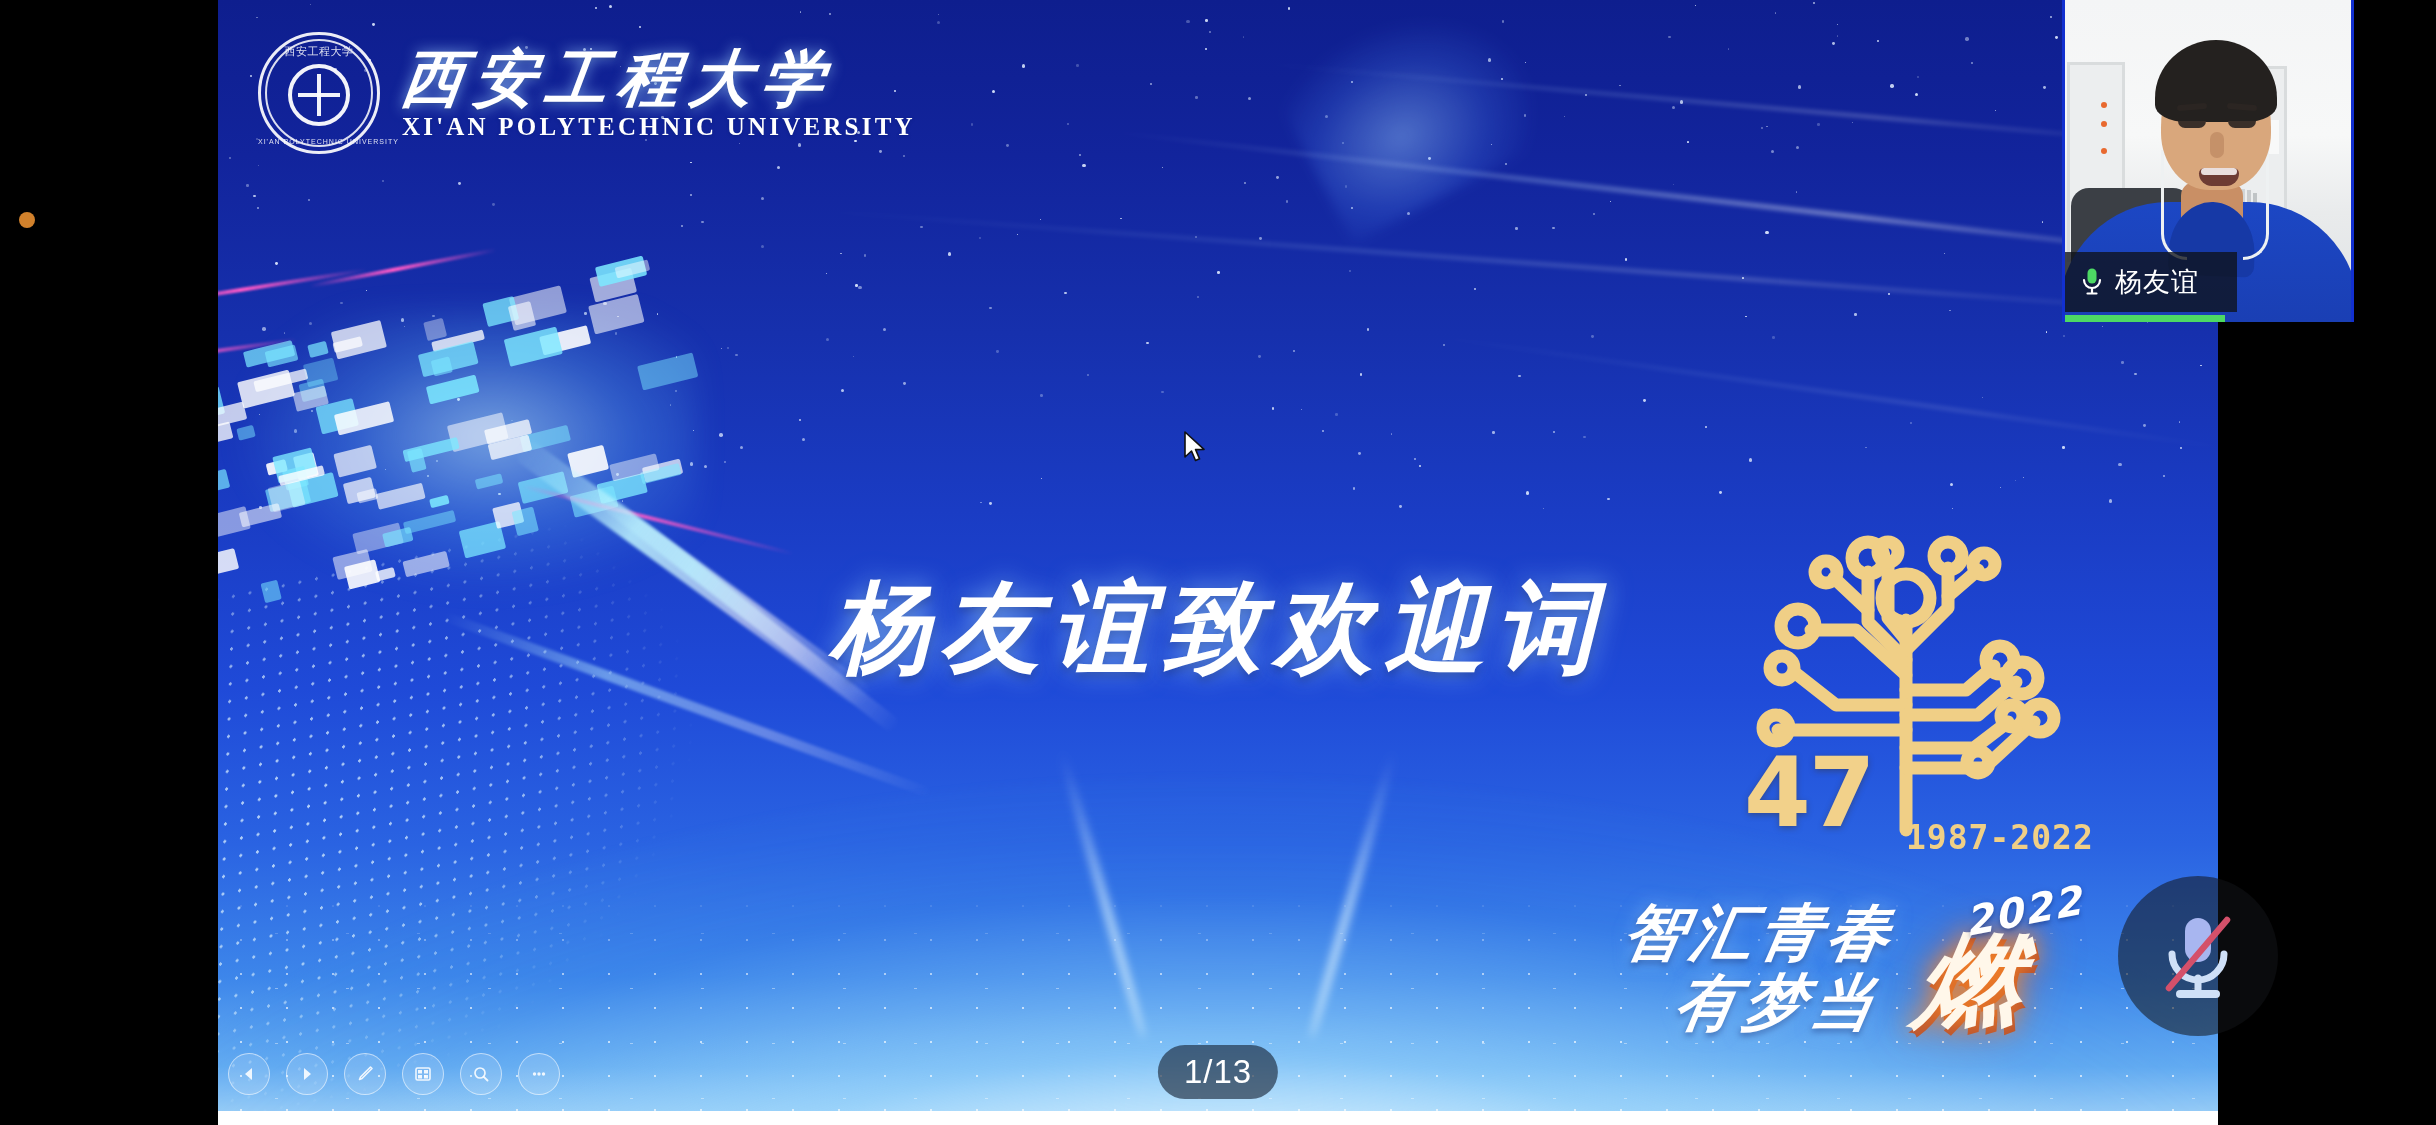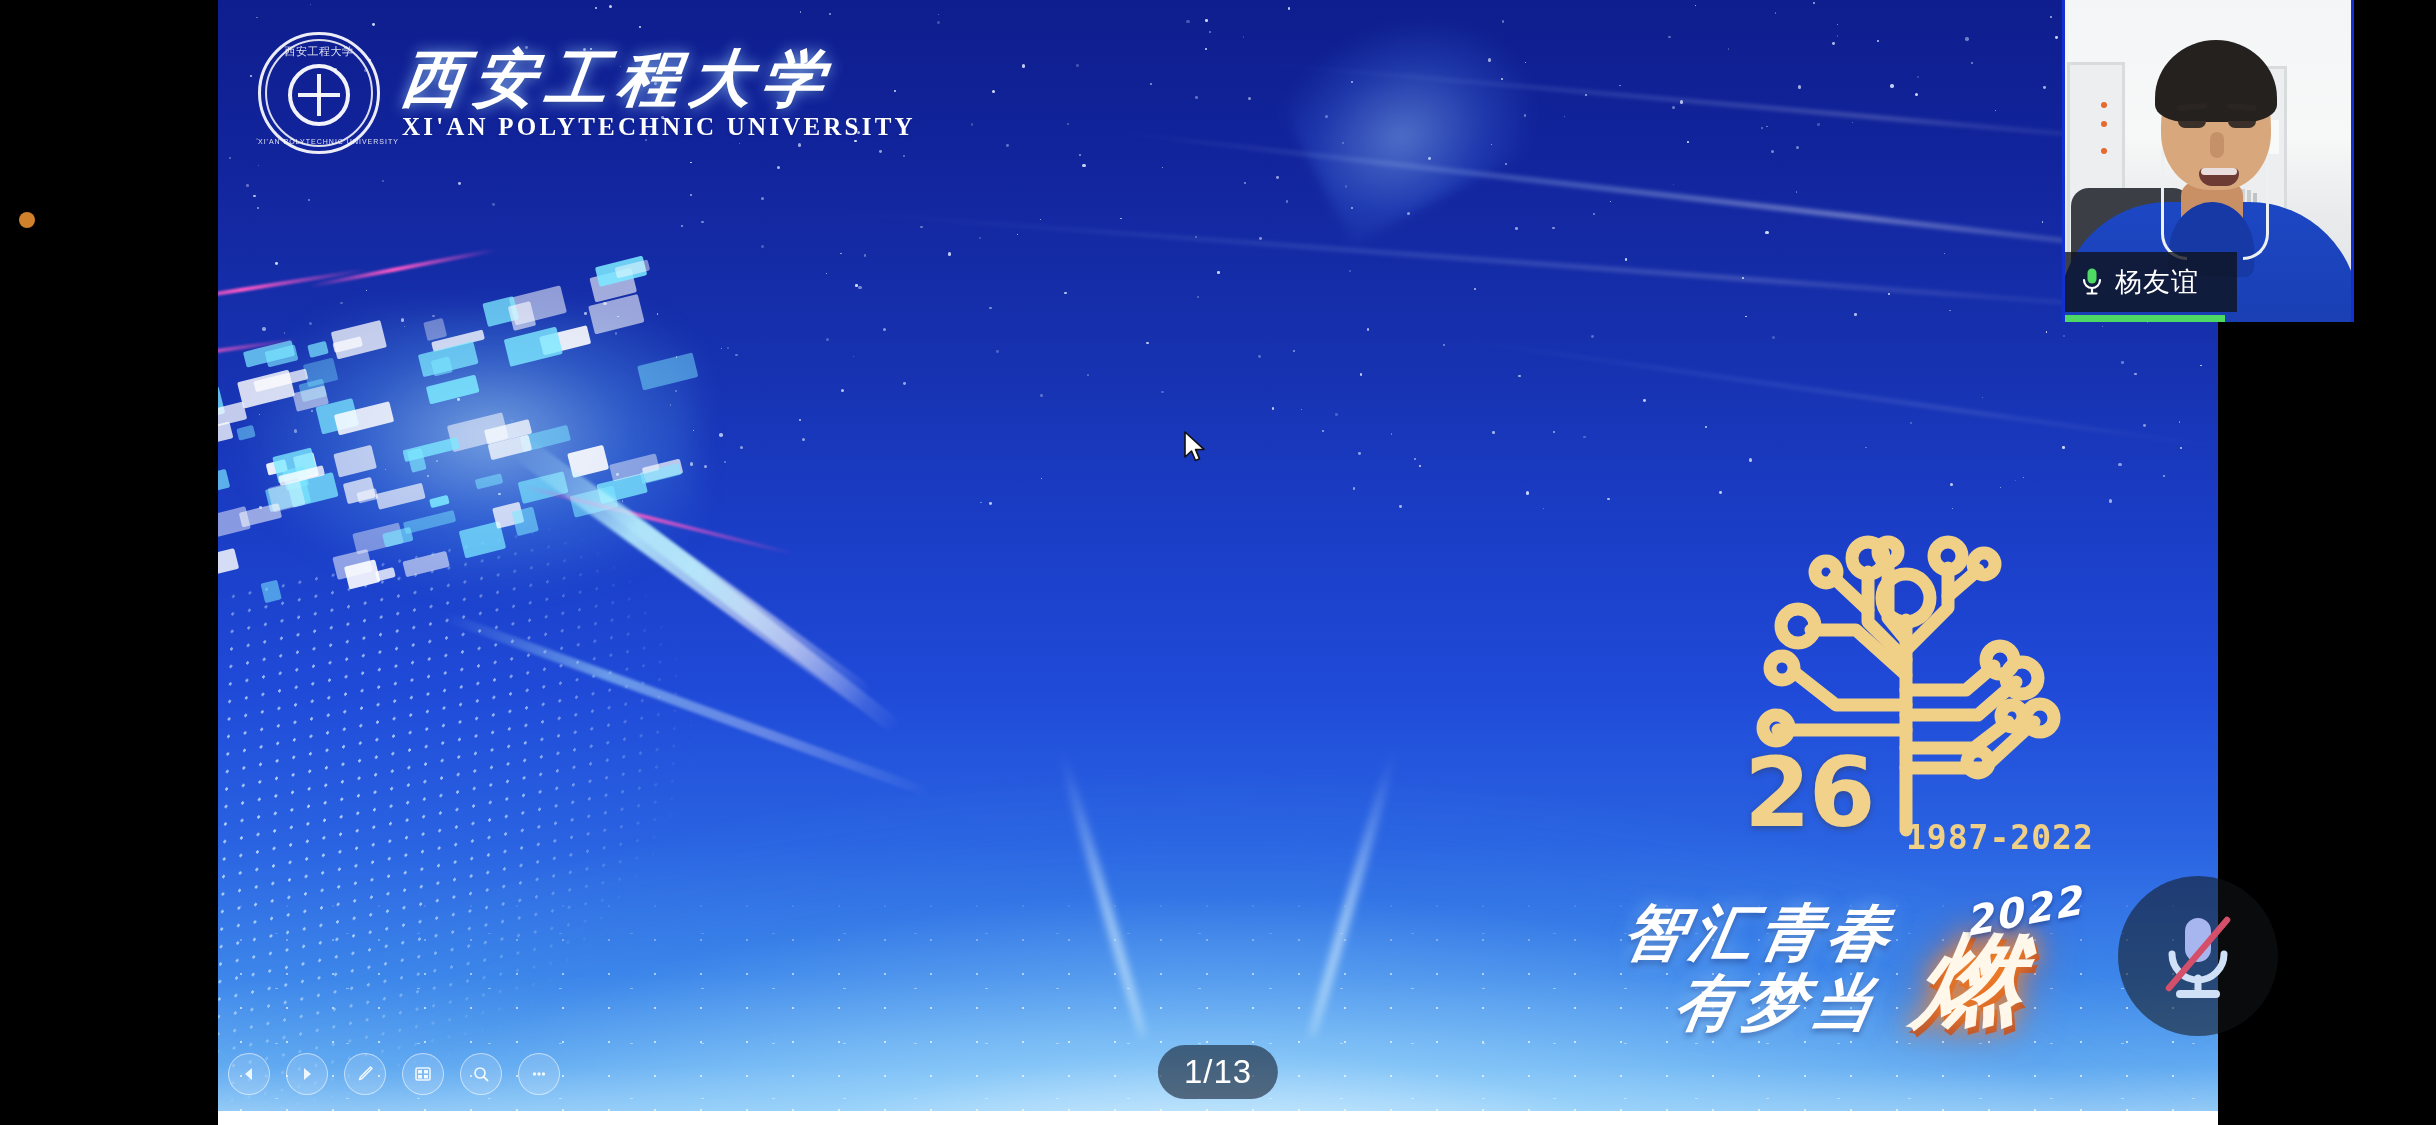--- a/index.html
+++ b/index.html
@@ -709,20 +709,21 @@
           <div class="core"></div>
           <div class="emb-top">西安工程大学</div>
           <div class="emb-bot">XI'AN POLYTECHNIC UNIVERSITY</div>
         </div>
         <div class="uni-names">
           <div class="uni-cn">西安工程大学</div>
           <div class="uni-en">XI'AN POLYTECHNIC UNIVERSITY</div>
         </div>
       </div>
 
+      <div class="headline t2">杨友谊致欢迎词</div>
 
       <div class="contest">
         <svg width="390" height="360" viewBox="0 0 390 360">
           <g fill="none" stroke="#f0cf86" stroke-width="13" stroke-linecap="round" stroke-linejoin="round">
 
             <path d="M190 330 L190 120"></path>
 
             <path d="M190 175 L140 130 L95 130"></path>
             <path d="M190 205 L120 205 L78 172"></path>
             <path d="M190 230 L105 230 L62 230"></path>
@@ -748,21 +749,21 @@
             <circle cx="82" cy="126" r="17"></circle>
             <circle cx="66" cy="168" r="12"></circle>
             <circle cx="60" cy="228" r="13"></circle>
             <circle cx="284" cy="160" r="14"></circle>
             <circle cx="306" cy="178" r="16"></circle>
             <circle cx="296" cy="216" r="11"></circle>
             <circle cx="262" cy="262" r="11"></circle>
             <circle cx="324" cy="218" r="14"></circle>
           </g>
         </svg>
-        <div class="contest-26">26</div>
+        <div class="contest-26">47</div>
         <div class="contest-years">1987-2022</div>
       </div>
 
       <div class="slogan">
         <div class="slogan-l l1">智汇青春</div>
         <div class="slogan-l l2">有梦当</div>
         <div class="slogan-burn">燃</div>
         <div class="slogan-year">2022</div>
       </div>
 

